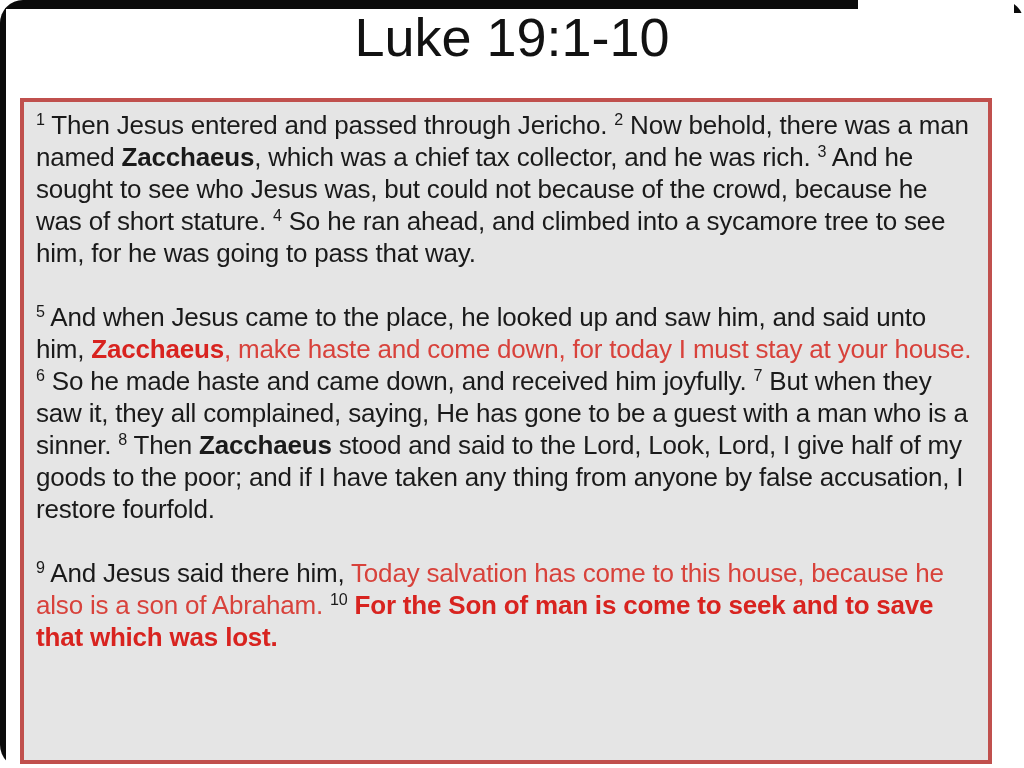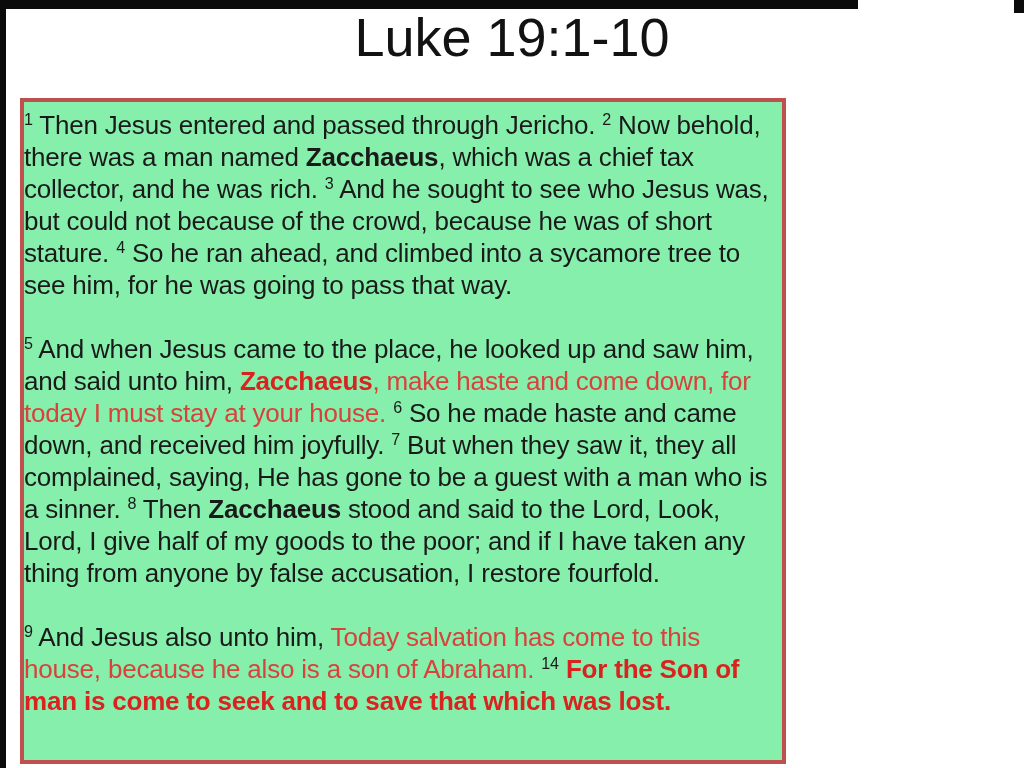--- a/index.html
+++ b/index.html
@@ -3,20 +3,21 @@
 <meta charset="utf-8">
 <style>
   html, body { margin: 0; padding: 0; background: #ffffff; }
   .slide {
     position: relative;
     width: 1024px;
     height: 768px;
     background: #ffffff;
     overflow: hidden;
     font-family: "Liberation Sans", sans-serif;
+    border-radius: 23px;
   }
   
   .edge-left {
     position: absolute; left: 0; top: 0;
     width: 6px; height: 768px;
     background: #0b0b0b;
   }
   .edge-top {
     position: absolute; left: 0; top: 0;
     width: 858px; height: 9px;
@@ -34,25 +35,25 @@
     margin: 0;
     text-align: center;
     font-size: 54px;
     font-weight: 400;
     letter-spacing: 0px;
     color: #121212;
   }
   .scripture-box {
     position: absolute;
     left: 20px; top: 98px;
-    width: 766px; height: 666px;
+    width: 972px; height: 666px;
     box-sizing: border-box;
     border: 4px solid var(--box-border, #C0504D);
-    background: #86efac;
-    padding: 7px 0;
+    background: #e5e5e5;
+    padding: 7px 12px;
   }
   .scripture {
     font-size: 26px;
     line-height: 32px;
     color: var(--text, #1a1a1a);
     letter-spacing: -0.2px;
   }
   .scripture p { margin: 0 0 32px 0; }
   .scripture p:last-child { margin-bottom: 0; }
   .scripture sup {
@@ -72,16 +73,16 @@
   <div class="edge-left"></div>
   <div class="edge-top"></div>
   <div class="edge-corner"></div>
 
   <h1 class="title">Luke 19:1-10</h1>
 
   <div class="scripture-box">
     <div class="scripture" id="scripture">
         <p><sup>1</sup><span> Then Jesus entered and passed through Jericho. </span><sup>2</sup><span> Now behold, there was a man named </span><span class="r-bold">Zacchaeus</span><span>, which was a chief tax collector, and he was rich. </span><sup>3</sup><span> And he sought to see who Jesus was, but could not because of the crowd, because he was of short stature. </span><sup>4</sup><span> So he ran ahead, and climbed into a sycamore tree to see him, for he was going to pass that way.</span></p>
         <p><sup>5</sup><span> And when Jesus came to the place, he looked up and saw him, and said unto him, </span><span class="r-bold r-red">Zacchaeus</span><span class="r-red">, make haste and come down, for today I must stay at your house.</span><span> </span><sup>6</sup><span> So he made haste and came down, and received him joyfully. </span><sup>7</sup><span> But when they saw </span><span class="r-italic">it</span><span>, they all complained, saying, He has gone to be a guest with a man who is a sinner. </span><sup>8</sup><span> Then </span><span class="r-bold">Zacchaeus</span><span> stood and said to the Lord, Look, Lord, I give half of my goods to the poor; and if I have taken any thing from anyone by false accusation, I restore fourfold.</span></p>
-        <p><sup>9</sup><span> And Jesus also unto him, </span><span class="r-red">Today salvation has come to this house, because he also is a son of Abraham.</span><span> </span><sup>14</sup><span> </span><span class="r-bold r-red">For the Son of man is come to seek and to save that which was lost.</span></p>
+        <p><sup>9</sup><span> And Jesus said there him, </span><span class="r-red">Today salvation has come to this house, because he also is a son of Abraham.</span><span> </span><sup>10</sup><span> </span><span class="r-bold r-red">For the Son of man is come to seek and to save that which was lost.</span></p>
       </div>
   </div>
 </div>
 
 </body></html>

